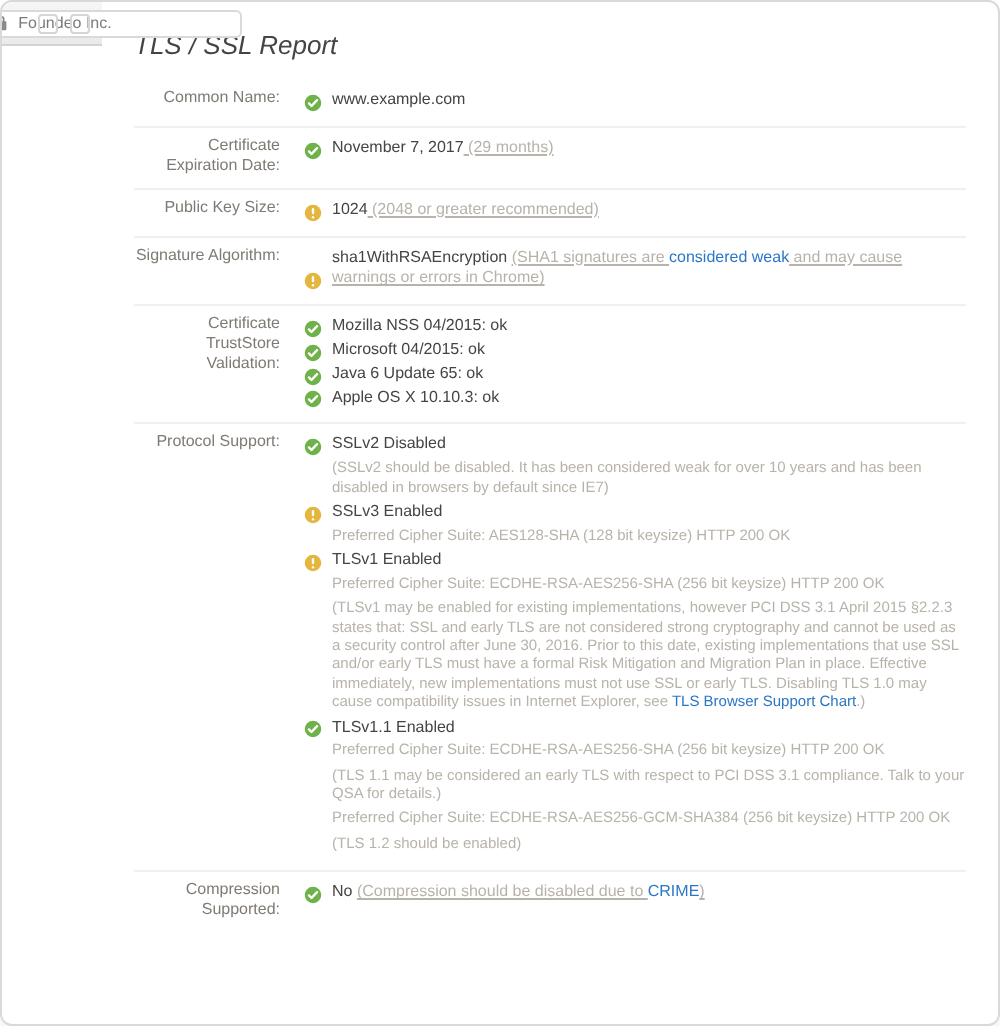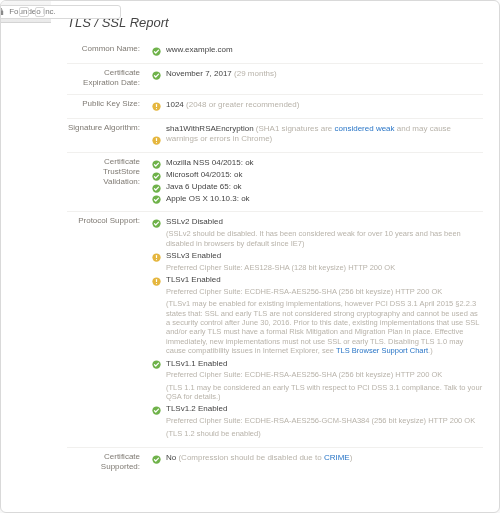--- a/index.html
+++ b/index.html
@@ -10,21 +10,21 @@
   .dot { width:8px; height:8px; border-radius:50%; background:#e3e3e3; border:1px solid #d0d0d0;}
   .url-pill { position:absolute; left:50%; transform:translateX(-50%); width:190px; height:14px; background:#fff; border:1px solid #d9d9d9; border-radius:3px; display:flex; align-items:center; justify-content:center; gap:4px; color:#7a7a7a; font-size:8px;}
   .rbtns { position:absolute; right:6px; display:flex; gap:6px; color:#b8b8b8;}
   .rbtn { width:10px; height:10px; border:1px solid #d6d6d6; border-radius:2px;}
   .content { flex:1; overflow:auto; padding:10px 16px 14px 16px;}
   h1 { font-size:13px; font-weight:500; color:#444; margin:4px 0 10px 0;font-style:italic;}
   .row { display:flex; align-items:flex-start; padding:4px 0 6px 0; border-top:1px solid #f1f0ee; }
   .row:first-of-type { border-top:none;}
   .label { width:85px; flex-shrink:0; color:#7f7a73; font-size:8px; text-align:right; padding-right:12px; line-height:1.25;}
   .val { flex:1; color:#444; font-size:8px; line-height:1.35;}
-  .note { color:#b8b3aa; }
+  .note { color:#b8b3aa;text-decoration:underline; }
   .link { color:#2a76c7; }
   .item { display:flex; align-items:flex-end; gap:5px; margin:1px 0;}
   .item .txt { flex:1; }
   .sub { color:#b8b3aa; margin:1px 0 3px 14px; font-size:7.5px; line-height:1.25;}
   .ico { width:9px; height:9px; flex-shrink:0; display:inline-flex; align-items:center; justify-content:center;}
   .ico svg { width:9px; height:9px; display:block;}
 </style>
 </head>
 <body>
 <div class="window">
@@ -192,35 +192,26 @@
               <span class="ico">
                 <svg viewBox="0 0 12 12">
                   <circle cx="6" cy="6" r="5.5" fill="#6fb24a"></circle>
                   <path d="M3.3 6.3l1.7 1.7 3.7-3.9" stroke="#fff" stroke-width="1.6" fill="none" stroke-linecap="round" stroke-linejoin="round"></path>
                 </svg>
               </span>
               <span class="txt">TLSv1.1 Enabled</span>
             </div>
             <div class="sub">Preferred Cipher Suite: ECDHE-RSA-AES256-SHA (256 bit keysize) HTTP 200 OK</div>
             <div class="sub">(TLS 1.1 may be considered an early TLS with respect to PCI DSS 3.1 compliance. Talk to your QSA for details.)</div>
-            <div class="item">
-              <span class="ico">
-                <svg viewBox="0 0 12 12">
-                  <circle cx="6" cy="6" r="5.5" fill="#6fb24a"></circle>
-                  <path d="M3.3 6.3l1.7 1.7 3.7-3.9" stroke="#fff" stroke-width="1.6" fill="none" stroke-linecap="round" stroke-linejoin="round"></path>
-                </svg>
-              </span>
-              <span class="txt">TLSv1.2 Enabled</span>
-            </div>
             <div class="sub">Preferred Cipher Suite: ECDHE-RSA-AES256-GCM-SHA384 (256 bit keysize) HTTP 200 OK</div>
             <div class="sub">(TLS 1.2 should be enabled)</div>
           </div>
         </div>
         <div class="row">
-          <div class="label">Certificate Supported:</div>
+          <div class="label">Compression Supported:</div>
           <div class="val">
             <div class="item">
               <span class="ico">
                 <svg viewBox="0 0 12 12">
                   <circle cx="6" cy="6" r="5.5" fill="#6fb24a"></circle>
                   <path d="M3.3 6.3l1.7 1.7 3.7-3.9" stroke="#fff" stroke-width="1.6" fill="none" stroke-linecap="round" stroke-linejoin="round"></path>
                 </svg>
               </span>
               <span class="txt">No <span class="note">(Compression should be disabled due to </span><span class="link">CRIME</span><span class="note">)</span></span>
             </div>

